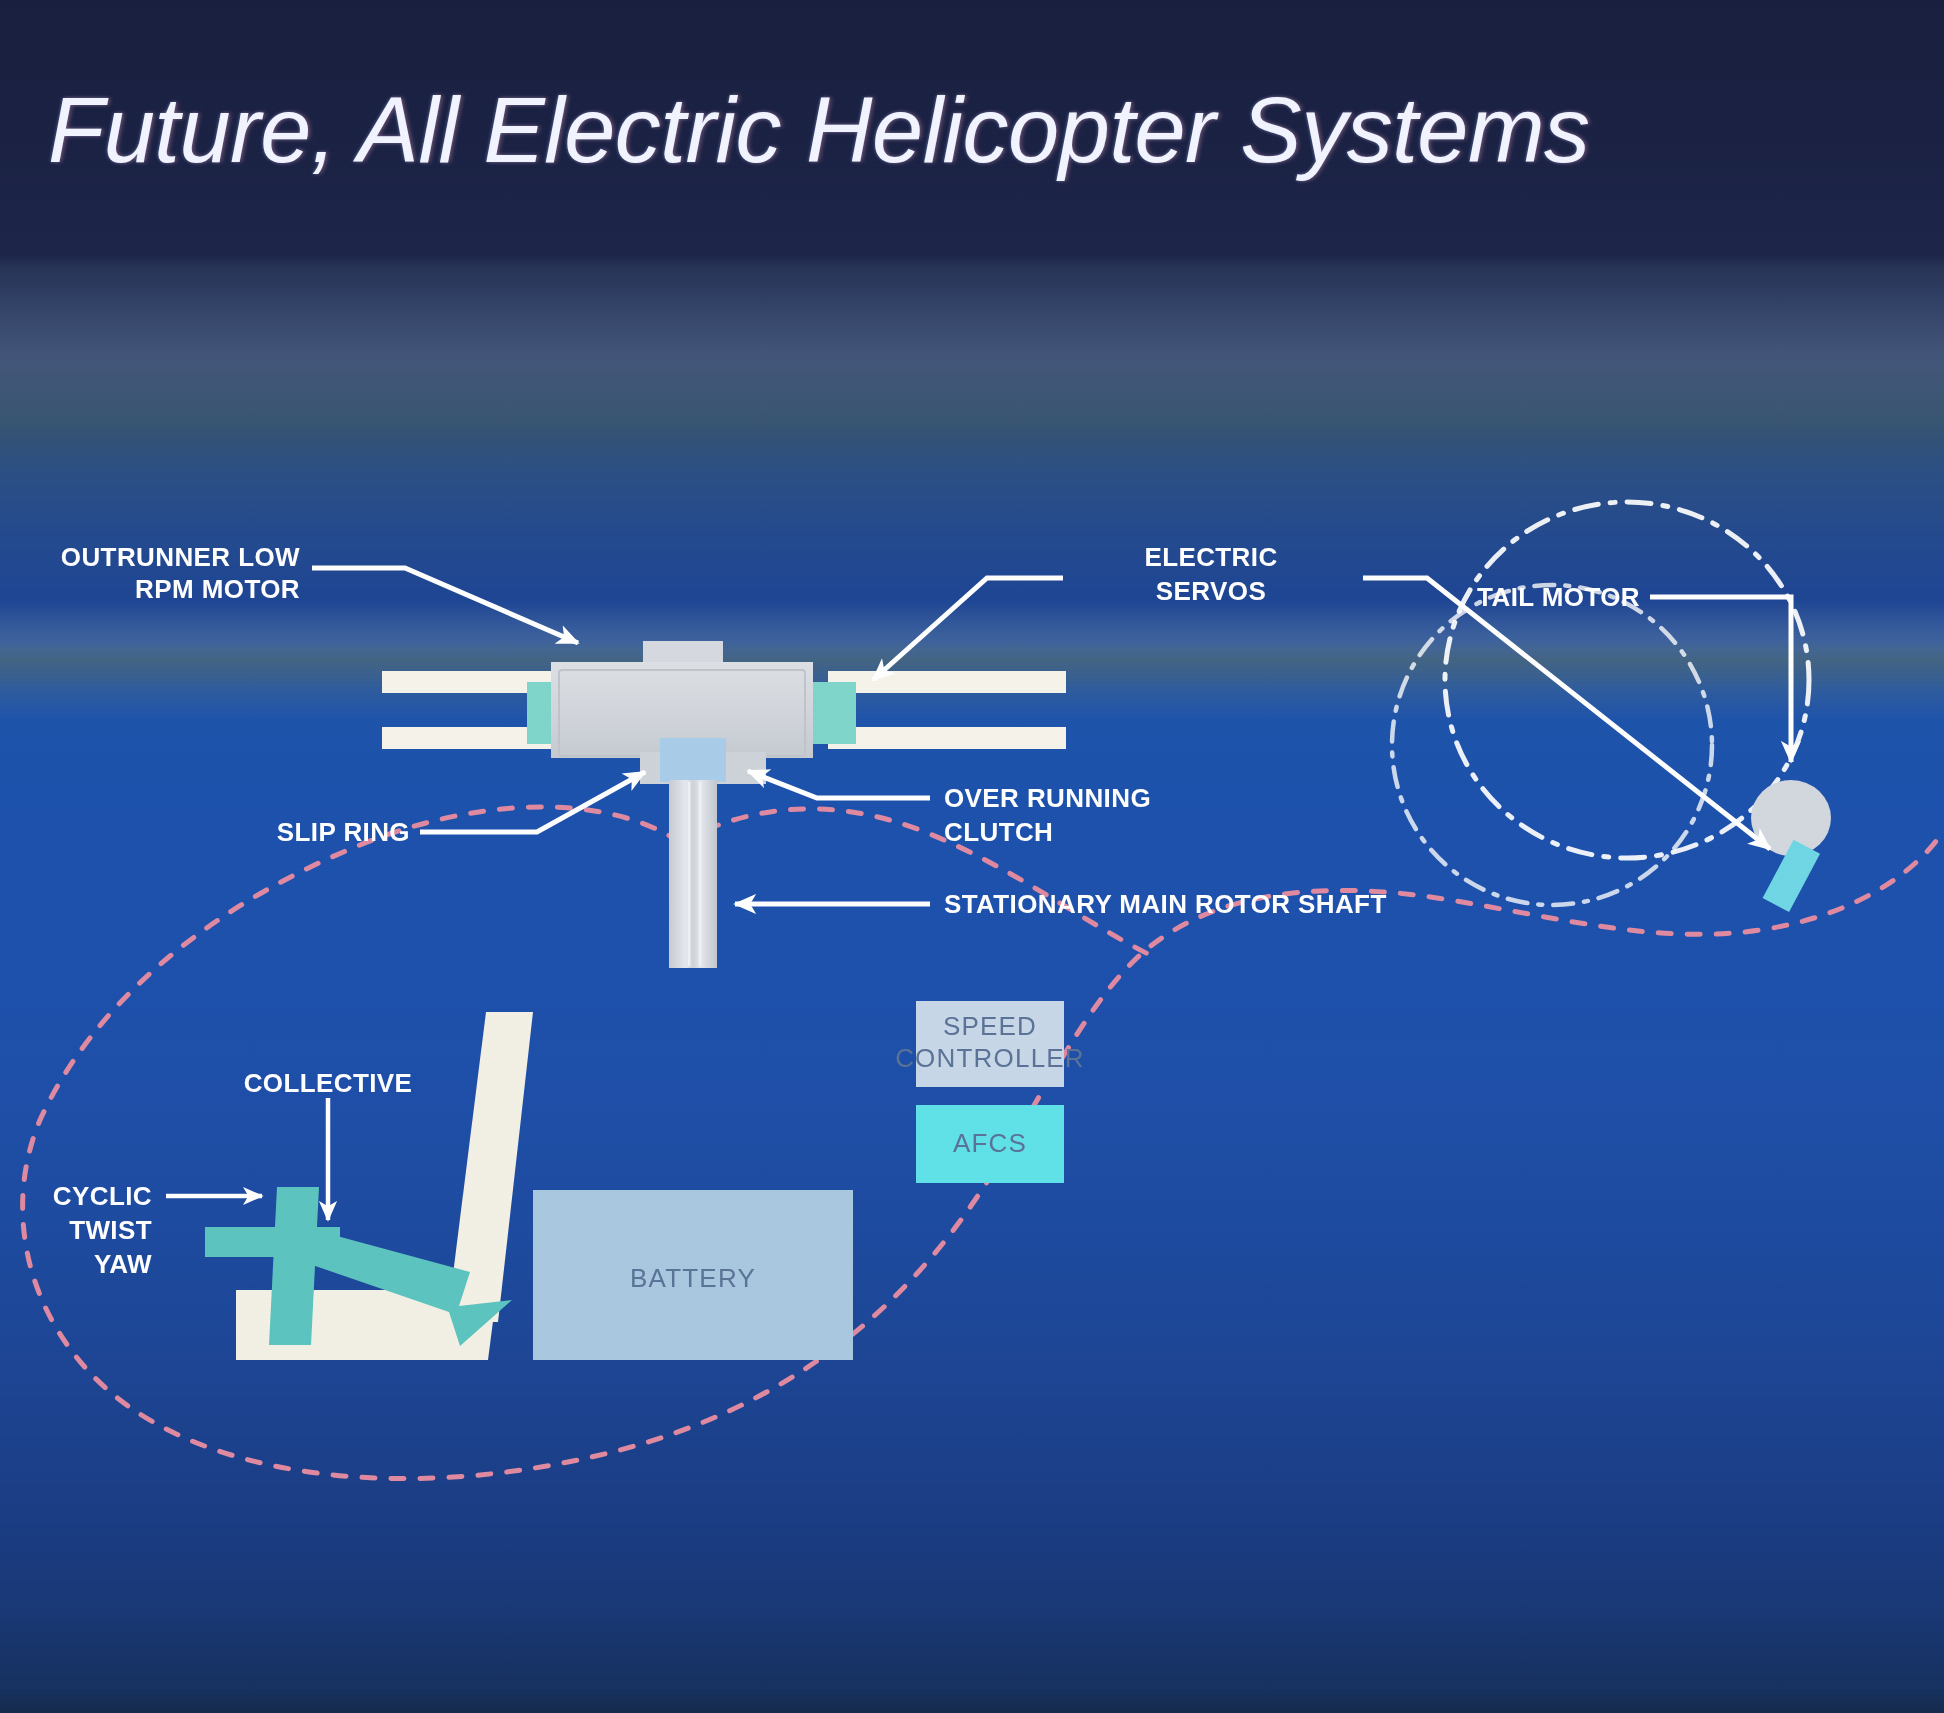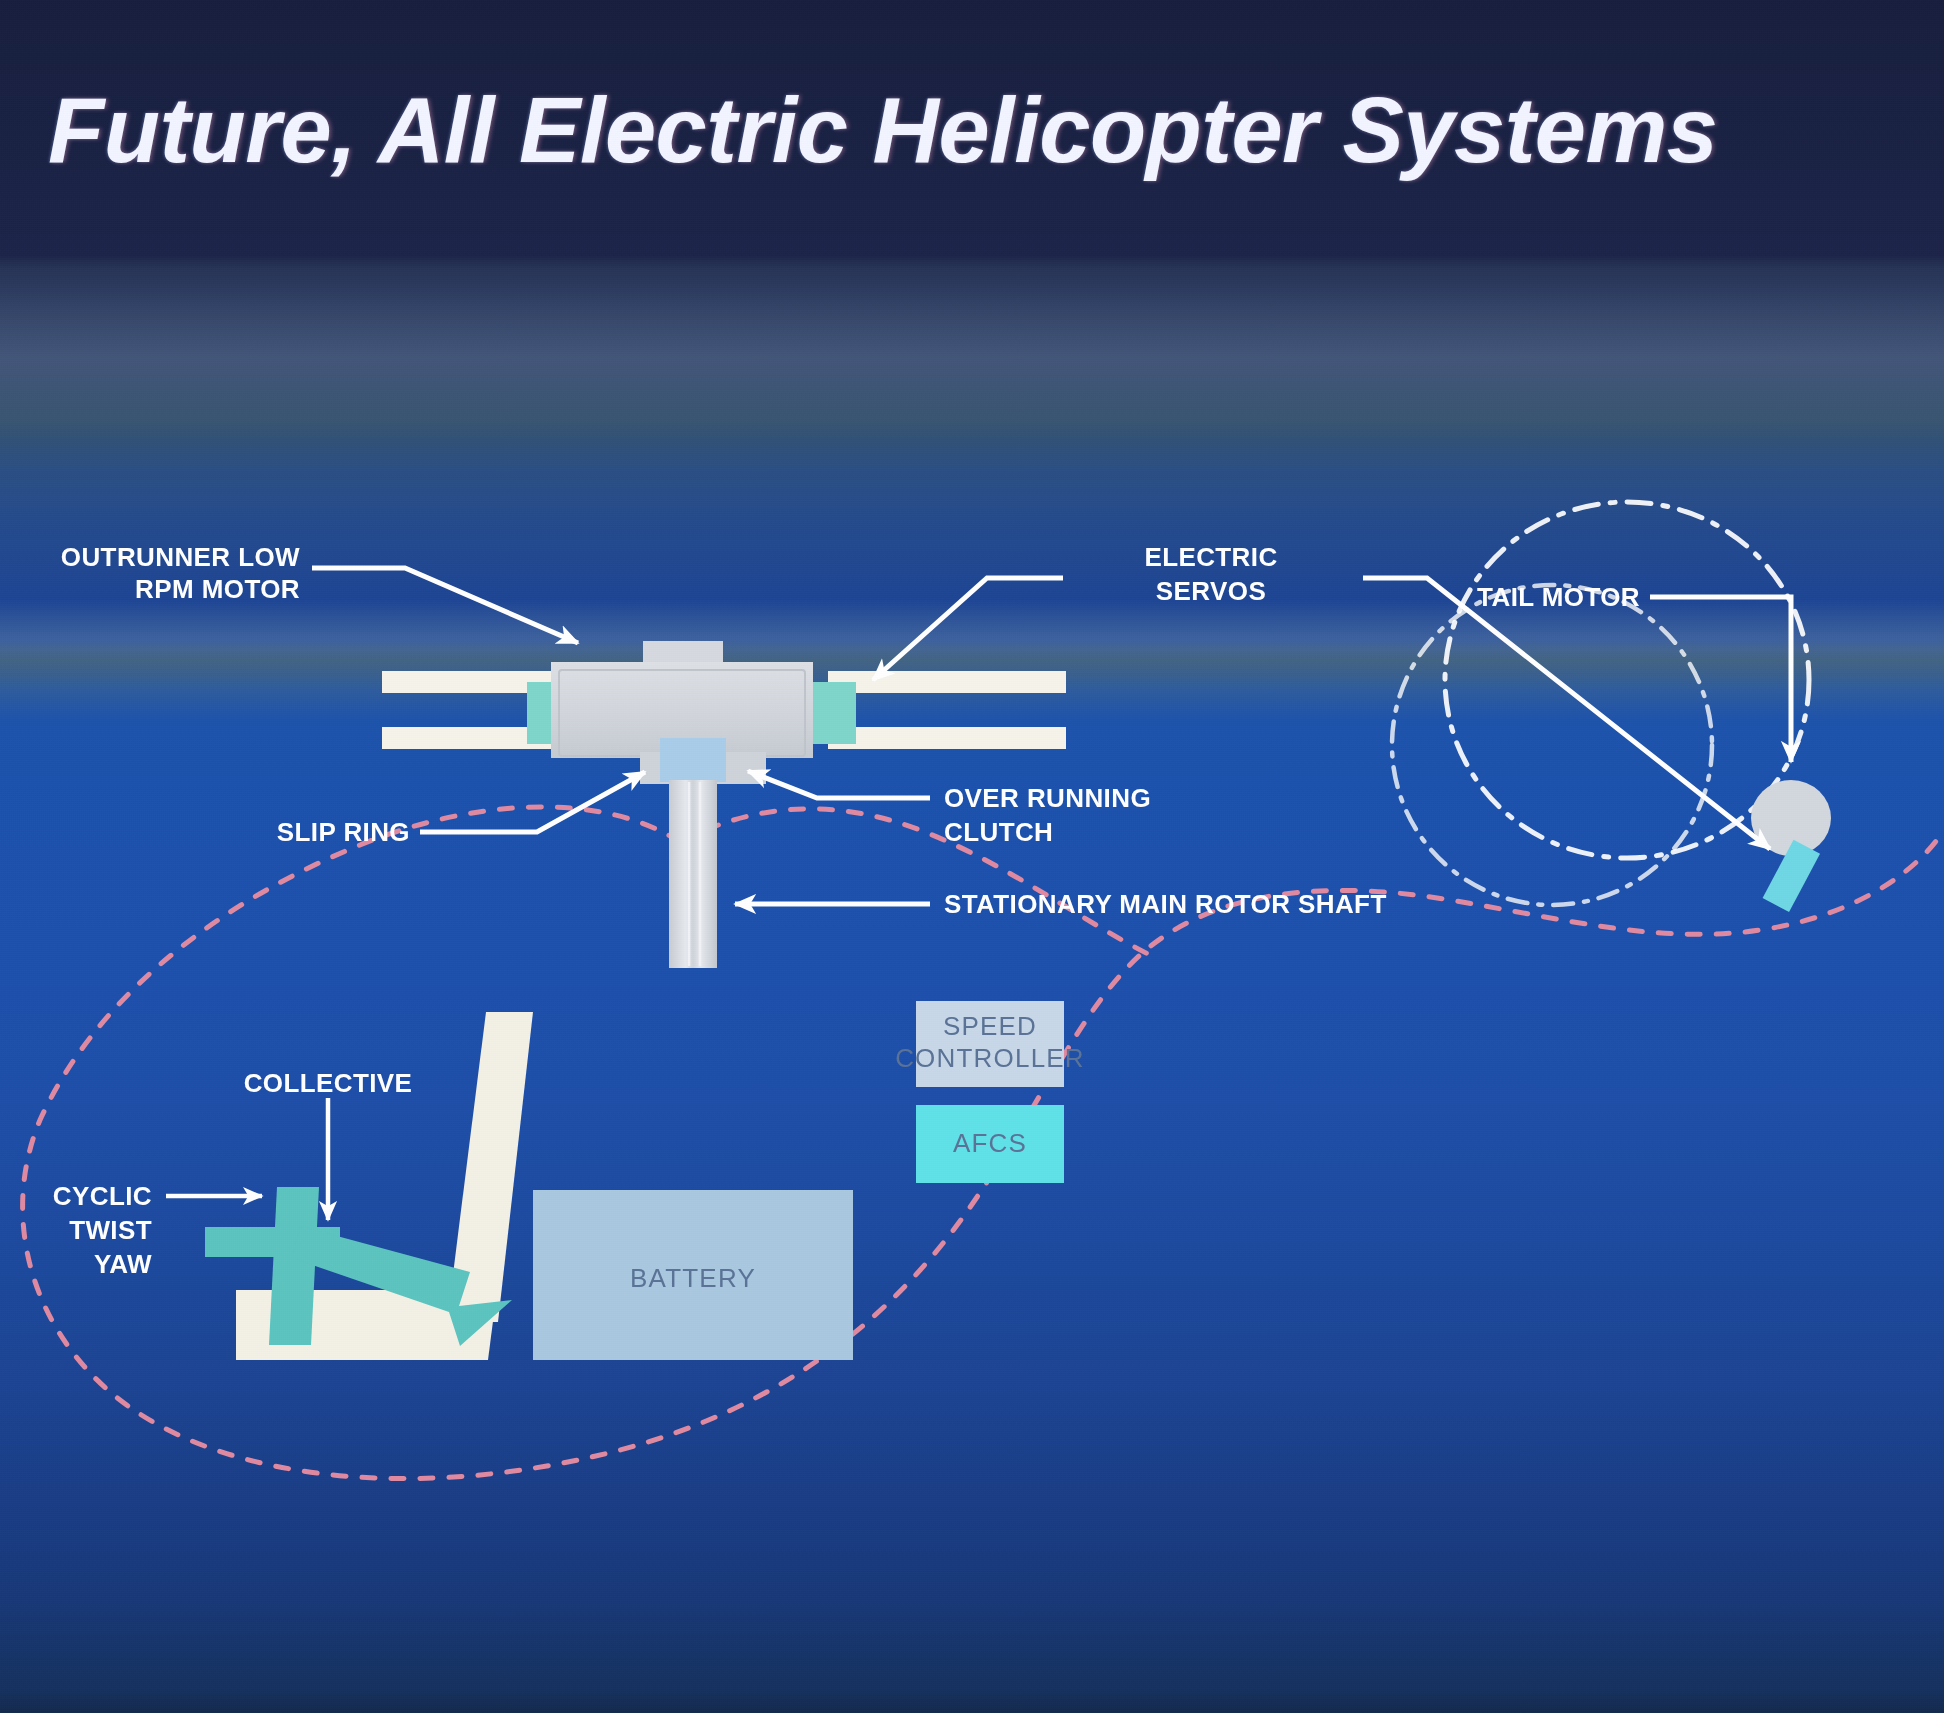--- a/index.html
+++ b/index.html
@@ -79,21 +79,21 @@
       repeating-linear-gradient(0deg, rgba(255,255,255,0.035) 0 1px, rgba(0,0,0,0.035) 1px 2px),
       repeating-linear-gradient(90deg, rgba(255,255,255,0.025) 0 1px, rgba(0,0,0,0.025) 1px 2px);
   }
   
   #title {
     position: absolute;
     left: 48px;
     top: 78px;
     font-size: 92px;
     font-style: italic;
-    font-weight: 700;
+    font-weight: 400;
     color: #f2f4ff;
     letter-spacing: -0.5px;
     white-space: nowrap;
     text-shadow: 2px 0 4px rgba(255,160,190,0.35), -1px 0 3px rgba(130,190,255,0.30);
   }
   
   svg#art {
     position: absolute;
     inset: 0;
     width: 1944px;

